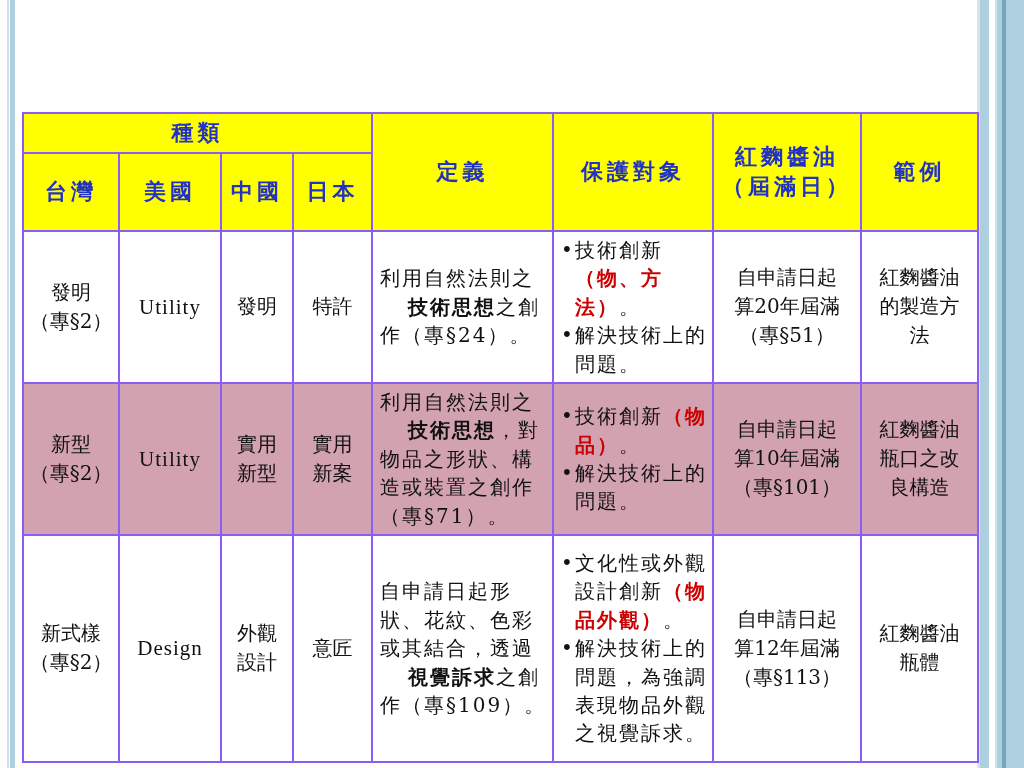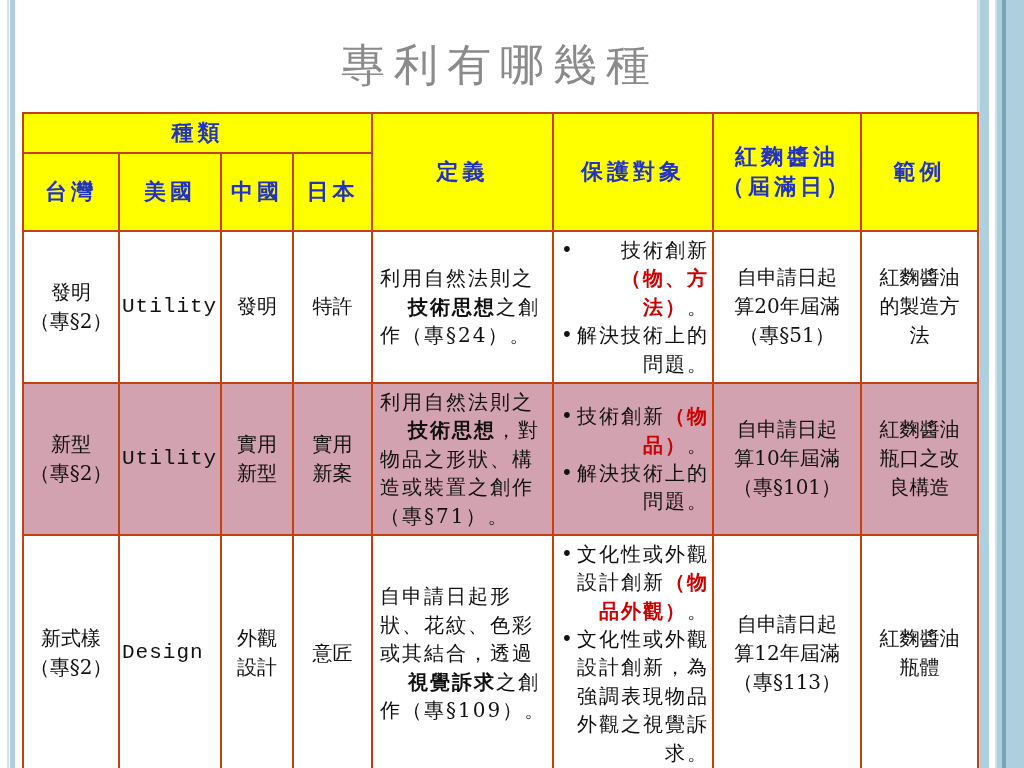--- a/index.html
+++ b/index.html
@@ -40,21 +40,21 @@
     letter-spacing: 9px;
     color: var(--title_gray, #8b8b8b);
   }
   table.patent-table {
     position: absolute; left: 22px; top: 112px;
     width: 955px;
     border-collapse: collapse;
     table-layout: fixed;
   }
   .patent-table th, .patent-table td {
-    border: 2px solid #c2410c;
+    border: 2px solid #8b5cf6;
     padding: 2px;
     vertical-align: middle;
     overflow: hidden;
   }
   .patent-table th {
     background: var(--accent_yellow, #ffff00);
     color: var(--header_text, #2233c4);
     font-weight: bold;
     font-size: 22px;
     text-align: center;
@@ -68,47 +68,46 @@
   tr.h-e { height: 227px; }
   .patent-table td {
     font-size: 20px;
     color: #111111;
     line-height: 1.45;
   }
   tr.row-pink td { background: var(--highlight_row, #d3a2b0); }
   .pre { white-space: pre-line; }
   .center { text-align: center; }
   td.latin {
-    font-family: Liberation Mono, monospace;
+    font-family: Liberation Serif, serif;
     font-size: 21px;
-    text-align: left;
+    text-align: center;
     letter-spacing: 1px;
   }
   td.def, td.prot {
     text-align: left;
     padding: 4px 3px 4px 7px;
     line-height: 1.42;
     letter-spacing: 2px;
   }
   .bullet-item { display: flex; align-items: flex-start; }
   .bullet-marker { flex: none; width: 14px; letter-spacing: 0; }
-  .bullet-body { flex: 1; text-align: right; }
+  .bullet-body { flex: 1; }
   .b { font-weight: bold; margin-left: 28px; }
   .u { text-underline-offset: 3px; }
   .r { color: var(--red_text, #cc0000); font-weight: bold; }
 </style>
 </head>
 <body>
 
 <div class="slide">
   <div class="stripe-left"></div>
   <div class="stripe-right-a"></div>
   <div class="stripe-right-b"></div>
 
-  <h1 class="title">專利有哪幾種</h1>
 
   <table class="patent-table">
     <colgroup>
       <col style="width:96px">
         <col style="width:102px">
         <col style="width:72px">
         <col style="width:79px">
       <col style="width:181px">
         <col style="width:160px">
         <col style="width:148px">
@@ -190,21 +189,21 @@
 設計</td>
         <td class="pre center">意匠</td>
         <td class="def"><span>自申請日起</span><span class="u">形狀</span><span>、</span><span class="u">花紋</span><span>、</span><span class="u">色彩</span><span>或其</span><span class="u">結合</span><span>，透過</span><span class="b">視覺訴求</span><span>之創作（專§109）。</span></td>
         <td class="prot">
             <div class="bullet-item">
               <span class="bullet-marker">•</span>
               <span class="bullet-body"><span>文化性或外觀設計創新</span><span class="r">（物品外觀）</span><span>。</span></span>
             </div>
             <div class="bullet-item">
               <span class="bullet-marker">•</span>
-              <span class="bullet-body"><span>文化性或外觀設計創新，為強調表現物品外觀之視覺訴求。</span></span>
+              <span class="bullet-body"><span>解決技術上的問題，為強調表現物品外觀之視覺訴求。</span></span>
             </div>
           </td>
         <td class="pre center">自申請日起
 算12年屆滿
 （專§113）</td>
         <td class="pre center">紅麴醬油
 瓶體</td>
       </tr>
     </tbody>
   </table>

